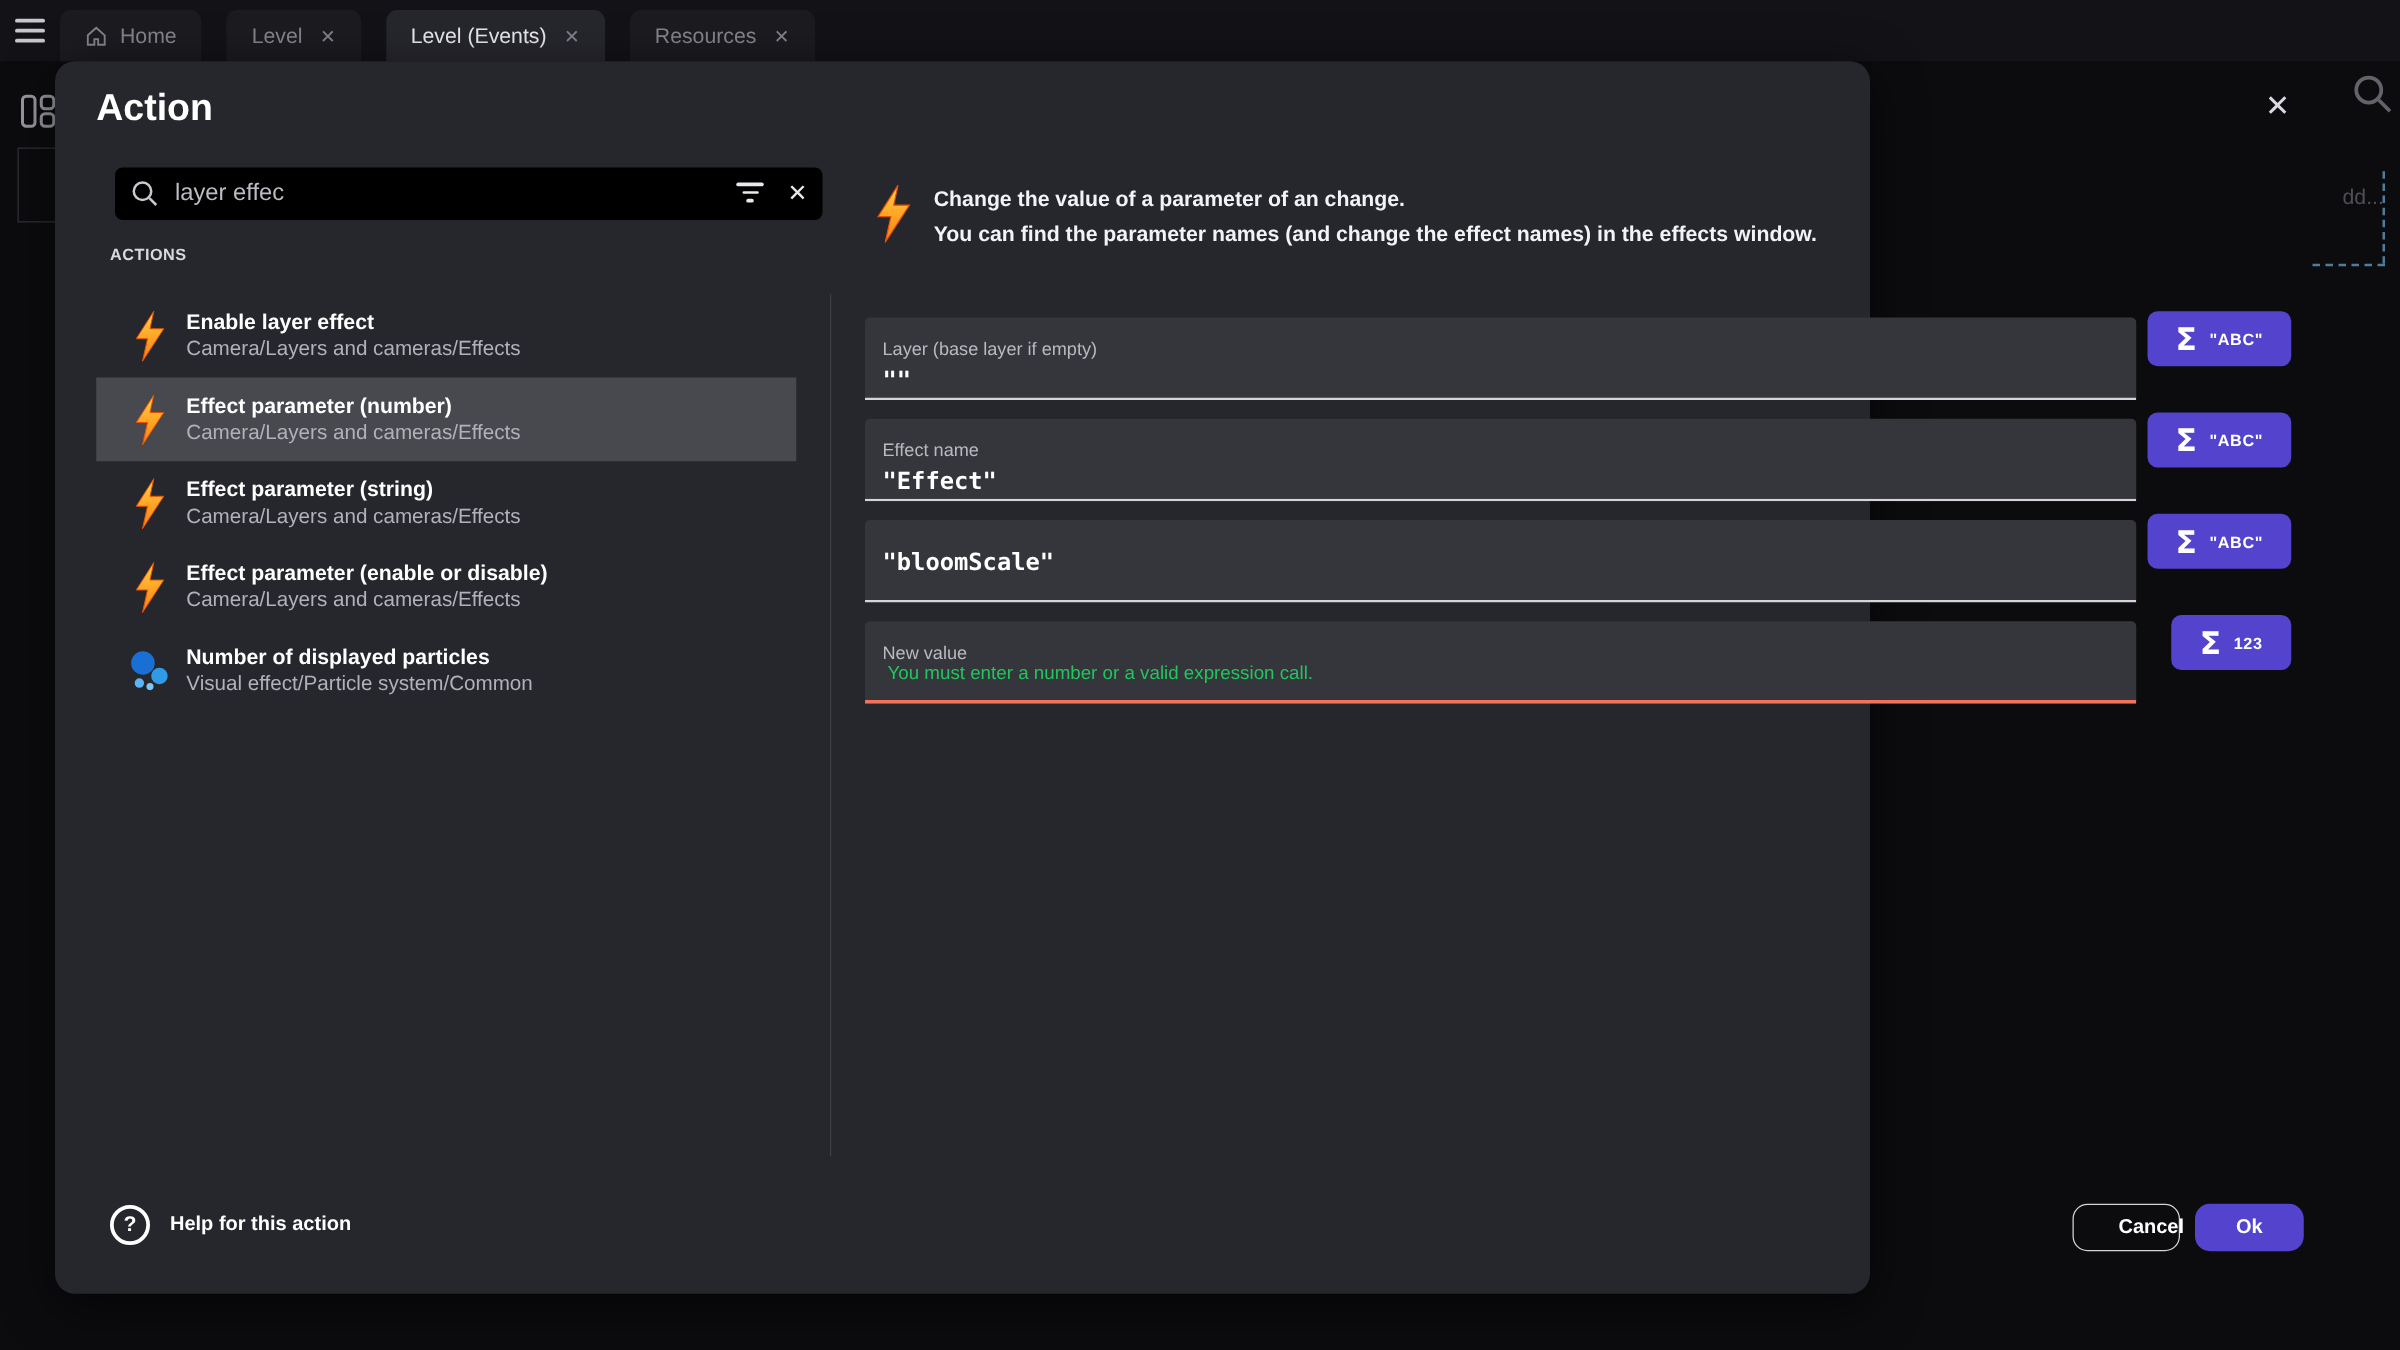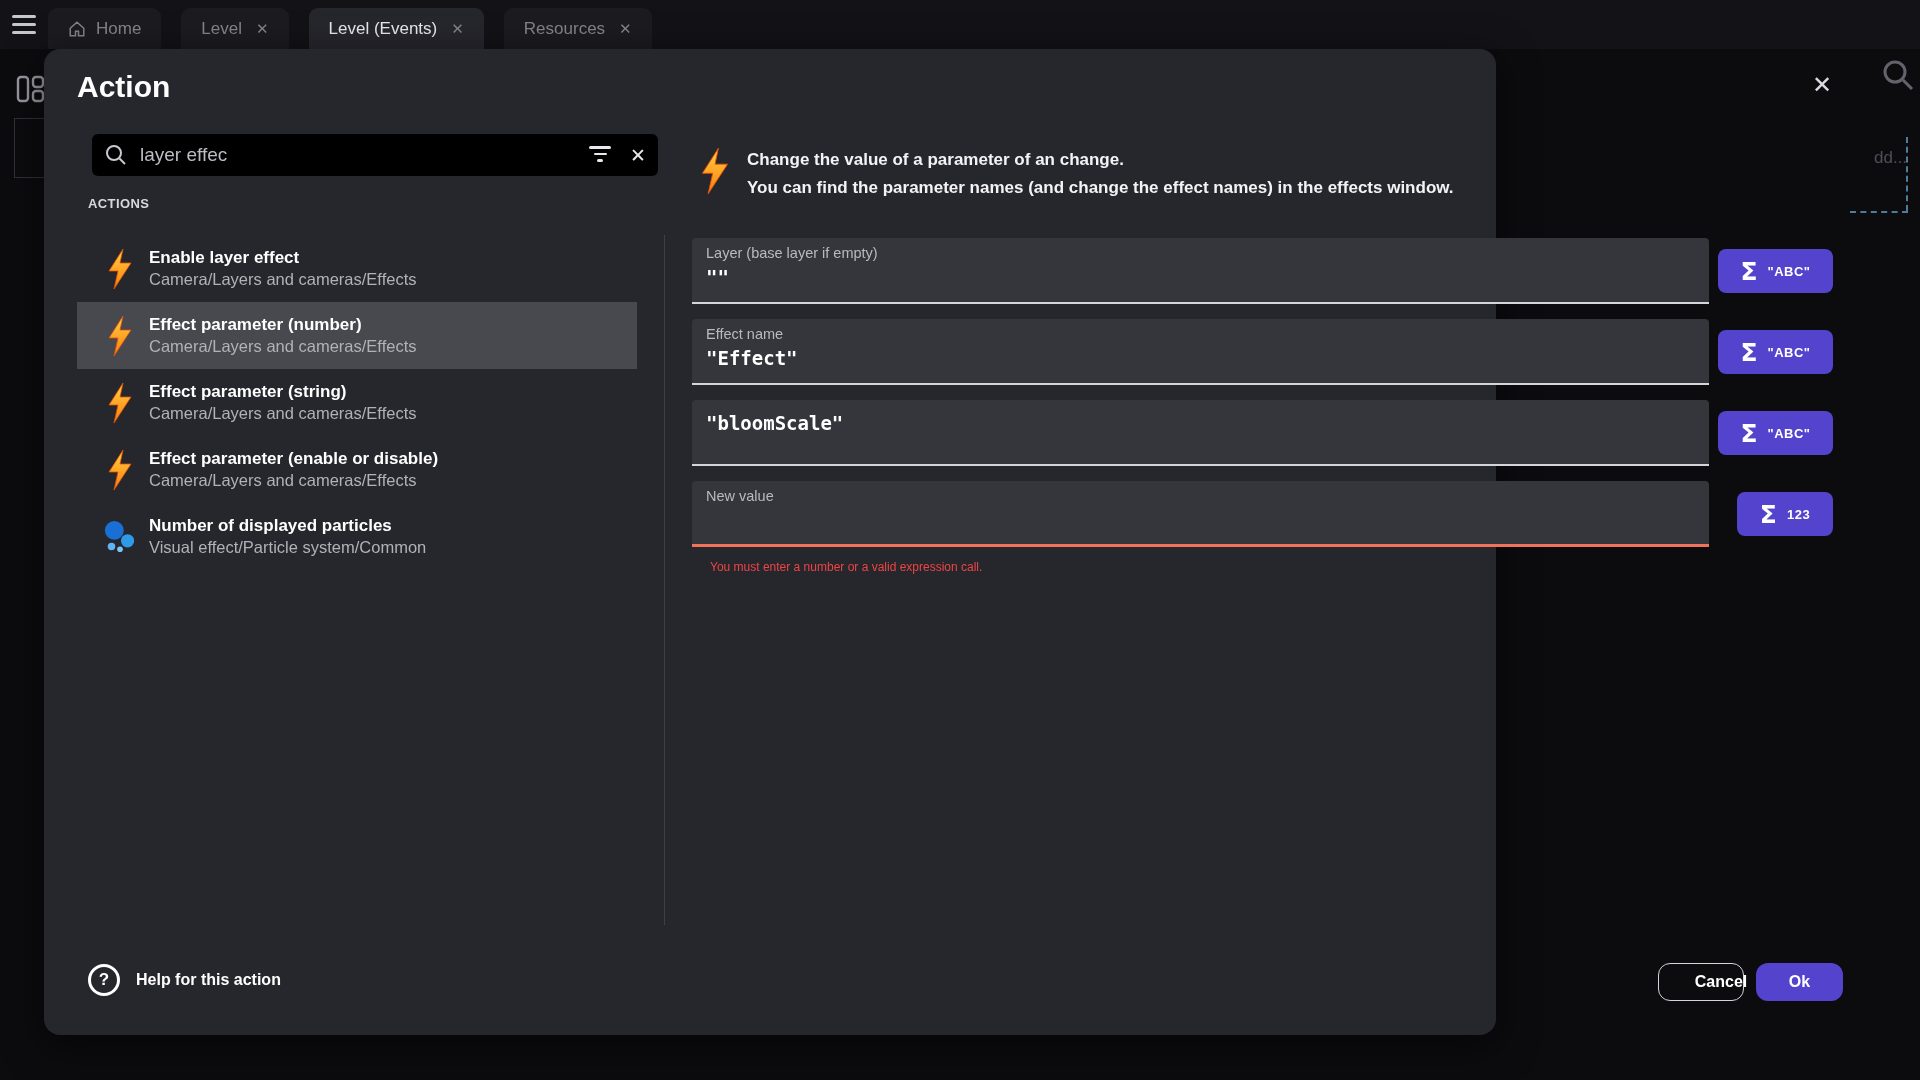--- a/index.html
+++ b/index.html
@@ -52,34 +52,34 @@
   .item-text{margin-left:12px;}
   .item-title{font-size:17px;font-weight:700;color:#fff;line-height:22px;}
   .item-sub{font-size:16.5px;color:#b1b1b9;line-height:21px;}
 
   .vdivider{position:absolute;left:620px;top:186px;height:690px;width:1px;background:#3e3e45;}
 
   
   .desc-bolt{position:absolute;left:656px;top:98px;}
   .desc{position:absolute;left:703px;top:97px;font-size:17px;font-weight:600;color:#f3f3f6;line-height:28px;}
   .field-row{position:absolute;left:648px;width:1017px;height:66px;}
-  .field{position:absolute;left:0;top:0;width:1017px;height:66px;background:#35353c;
+  .field{position:absolute;left:0;top:16px;width:1017px;height:66px;background:#35353c;
          border-radius:4px 4px 0 0;border-bottom:2px solid #d4d4da;box-sizing:border-box;
-         padding:7px 14px;cursor:text;}
+         padding:18px 14px;cursor:text;}
   .field.err{border-bottom:3px solid #f2735c;}
   .f-label{font-size:14.5px;color:#b9b9c0;}
   .f-value{margin-top:5px;font-size:19px;font-weight:700;color:#fff;
            font-family:"DejaVu Sans Mono",monospace;}
   .sigma-btn{position:absolute;top:11px;height:44px;border:none;border-radius:8px;background:#5443cd;
              color:#fff;display:flex;align-items:center;justify-content:center;gap:10px;cursor:pointer;}
   .sigma-btn.abc{left:1026px;width:115px;}
   .sigma-btn.num{left:1045px;width:96px;}
   .sigma{font-size:25px;font-weight:700;line-height:1;font-family:"DejaVu Sans",sans-serif;}
   .sigma-label{font-size:13px;font-weight:700;letter-spacing:.5px;}
-  .err-text{position:absolute;left:666px;top:511px;font-size:12px;color:#ef4444;}
+  .err-text{position:absolute;left:666px;top:481px;font-size:15px;color:#22c55e;}
 
   
   .help{position:absolute;left:44px;top:915px;display:flex;align-items:center;gap:16px;cursor:pointer;}
   .help-q{width:26px;height:26px;border:3px solid #fff;border-radius:50%;display:flex;align-items:center;
           justify-content:center;font-size:17px;font-weight:800;color:#fff;}
   .help-label{font-size:16px;font-weight:700;color:#fff;}
   .btn{position:absolute;top:914px;height:38px;border-radius:12px;display:flex;align-items:center;
        justify-content:center;font-size:16px;font-weight:700;cursor:pointer;box-sizing:border-box;}
   .btn-cancel{left:1614px;width:86px;background:transparent;border:1px solid #d4d4da;color:#fff;padding-left:40px;}
   .btn-ok{left:1712px;width:87px;background:#5443cd;border:none;color:#fff;}

